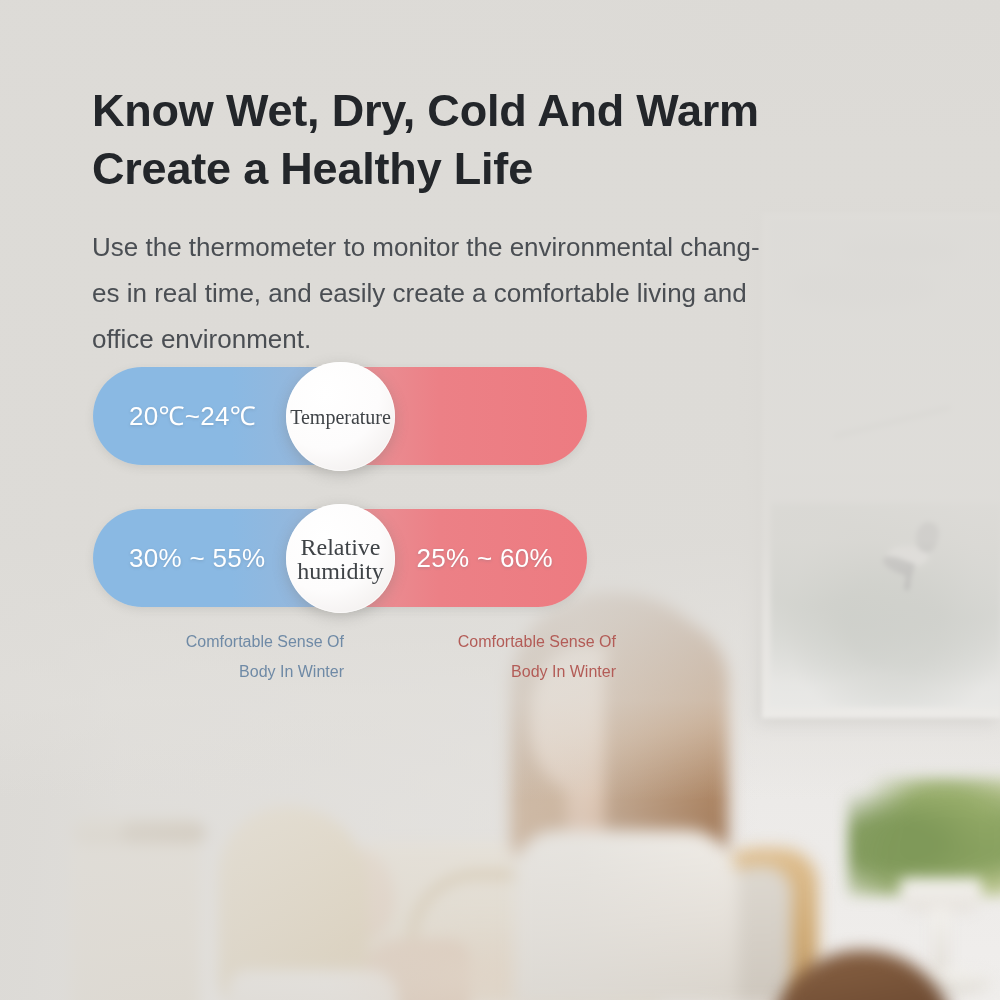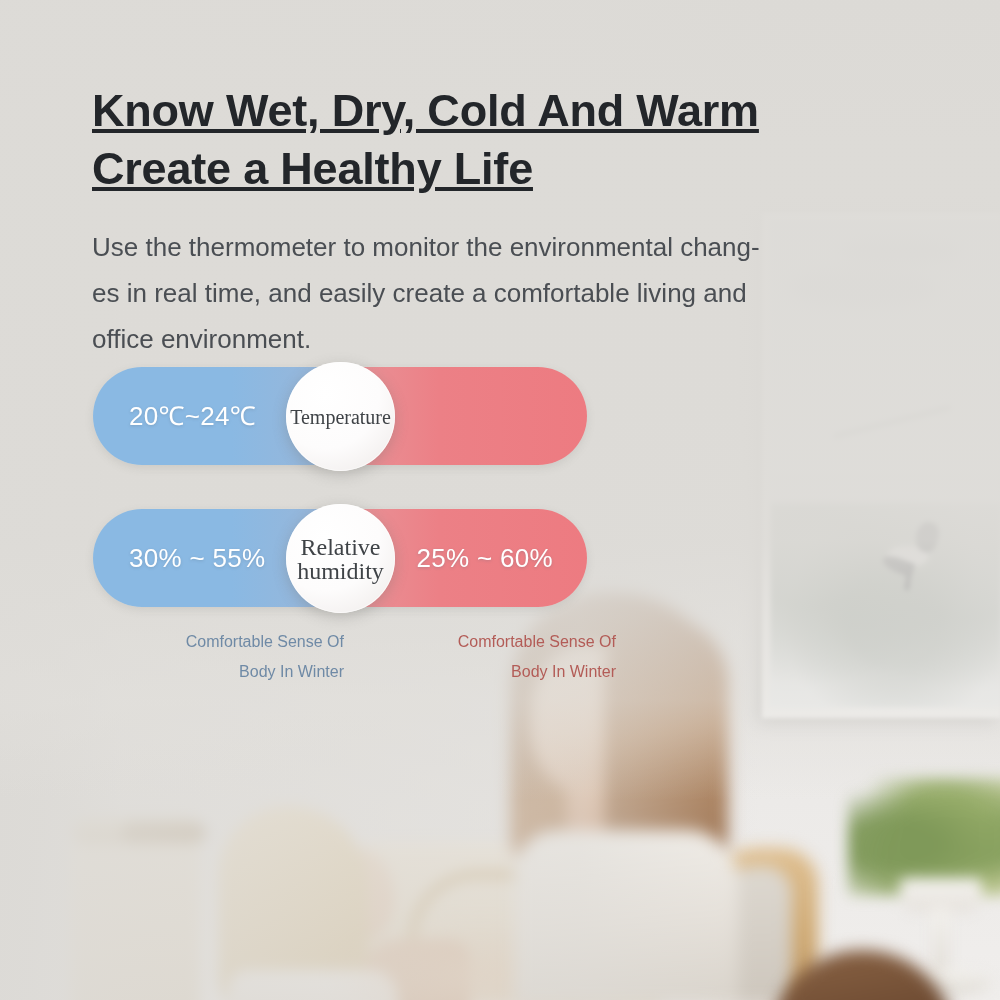--- a/index.html
+++ b/index.html
@@ -336,21 +336,21 @@
     position: absolute;
     left: 92px;
     top: 52px;
     width: 800px;
     color: #23262a;
     font-size: 45px;
     font-weight: 700;
     line-height: 58px;
     letter-spacing: -0.2px;
   }
-  .headline .line { display: block; white-space: nowrap; text-decoration: underline; }
+  .headline .line { display: block; white-space: nowrap; }
 
   .subcopy {
     position: absolute;
     left: 92px;
     top: 198px;
     width: 828px;
     color: #4a4e53;
     font-size: 26px;
     font-weight: 400;
     line-height: 46px;

